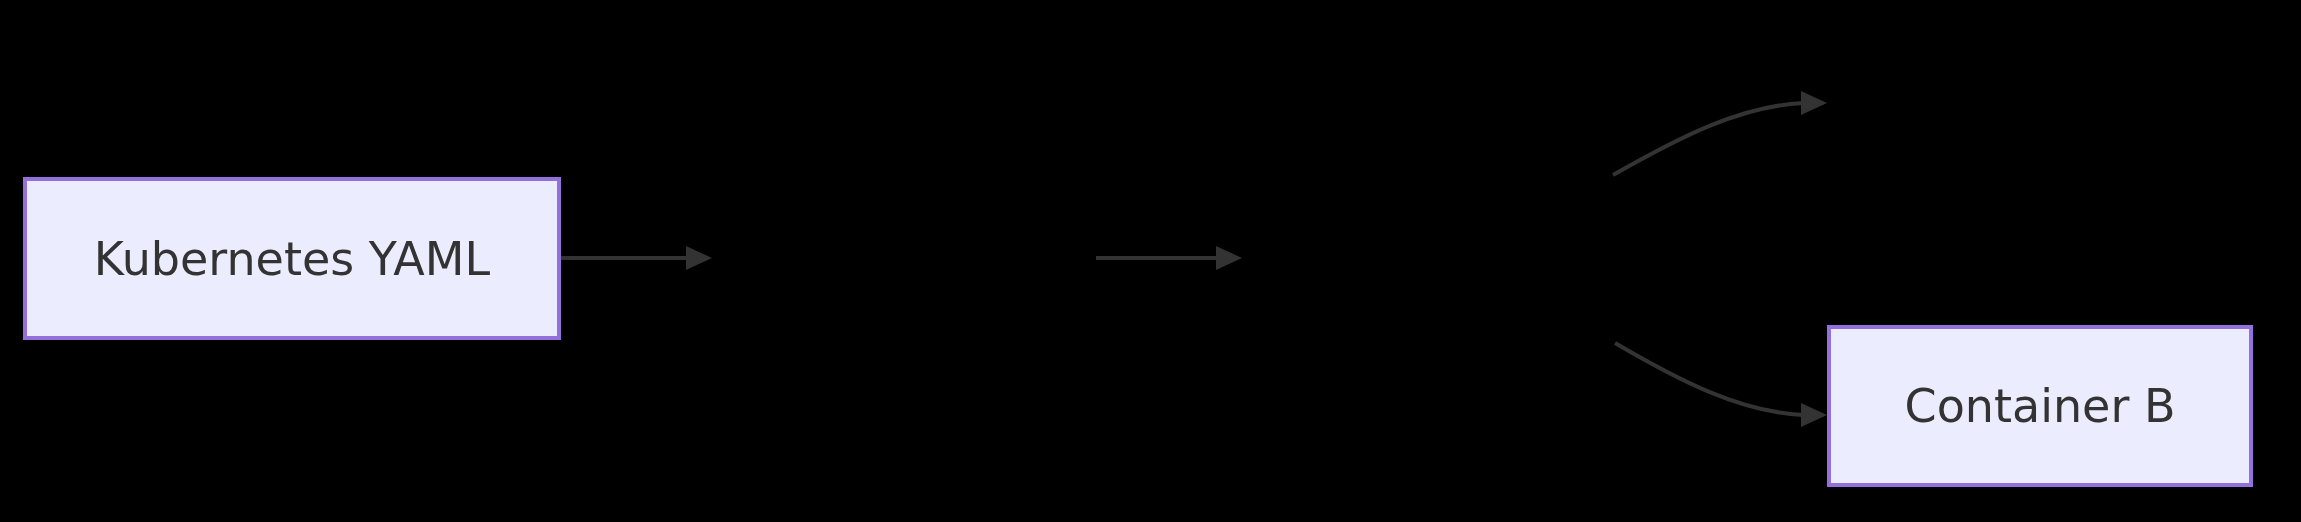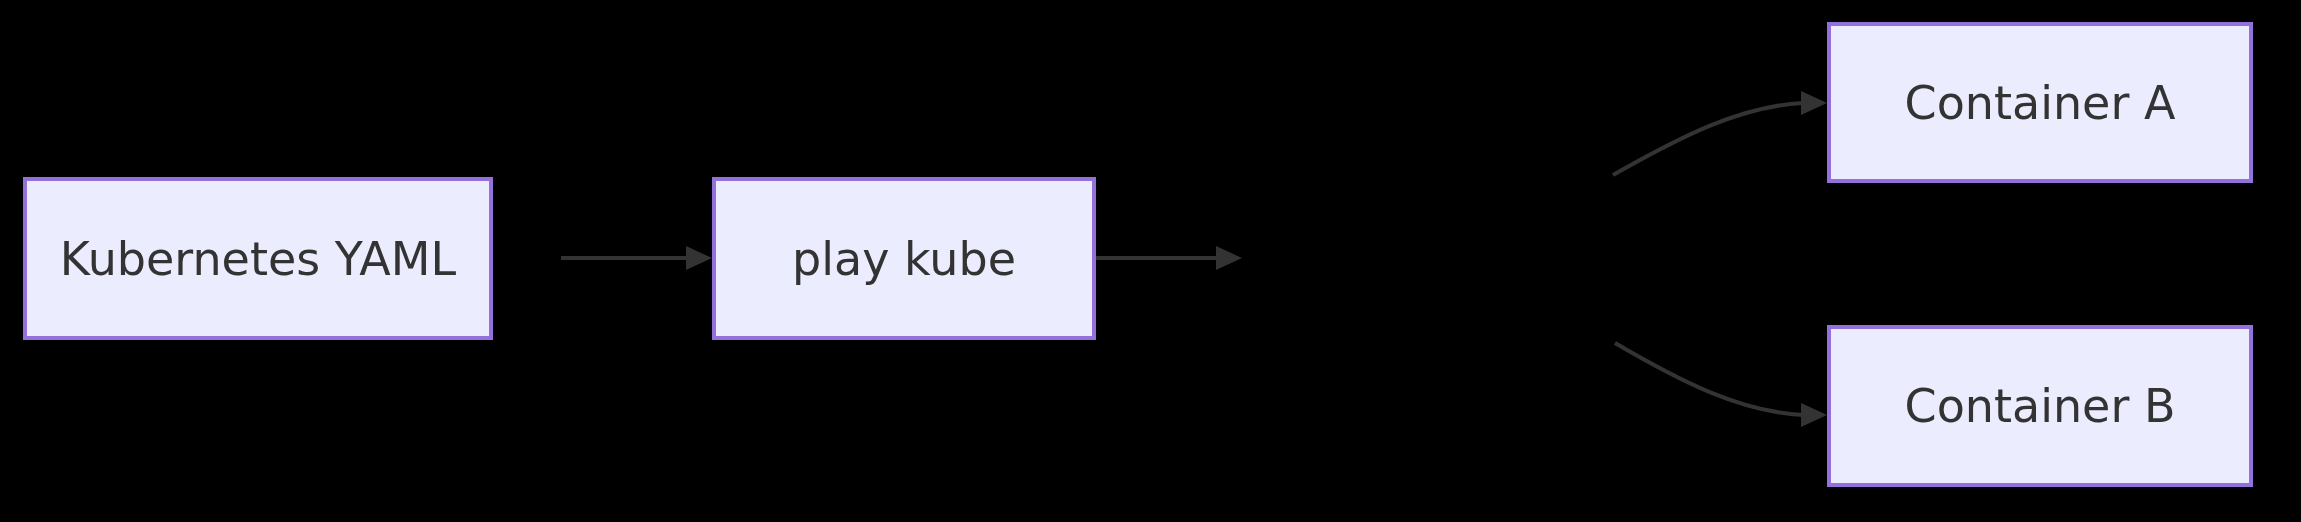--- a/index.html
+++ b/index.html
@@ -37,21 +37,21 @@
     background: #ECECFF;
     border: 4px solid #9370DB;
     color: #333333;
     font-size: 46px;
     display: flex;
     align-items: center;
     justify-content: center;
     text-align: center;
     white-space: nowrap;
   }
-  .node-k8s-yaml    { left: 23px;   top: 177px; width: 470px; height: 163px; }
+  .node-k8s-yaml    { left: 23px;   top: 177px; width: 538px; height: 163px; }
   .node-play-kube   { left: 712px;  top: 177px; width: 384px; height: 163px; }
   .node-podman-pod  { left: 1242px; top: 177px; width: 436px; height: 163px; }
   .node-container-a { left: 1827px; top: 22px;  width: 426px; height: 161px; }
   .node-container-b { left: 1827px; top: 325px; width: 426px; height: 162px; }
 </style>
 </head>
 <body>
 
 <div class="canvas">
 
@@ -75,26 +75,20 @@
     <g>
       <path class="edge-line" d="M 1615 343 C 1680 381, 1740 412, 1803 415"></path>
       <polygon class="edge-arrowhead" points="1827,415 1801,403 1801,427"></polygon>
     </g>
   </svg>
 
   <div class="node node-k8s-yaml">
     <span>Kubernetes YAML</span>
   </div>
 
-  <div class="node node-play-kube">
-    <span>play kube</span>
-  </div>
 
 
-  <div class="node node-container-a">
-    <span>Container A</span>
-  </div>
 
   <div class="node node-container-b">
     <span>Container B</span>
   </div>
 
 </div>
 
 </body></html>

